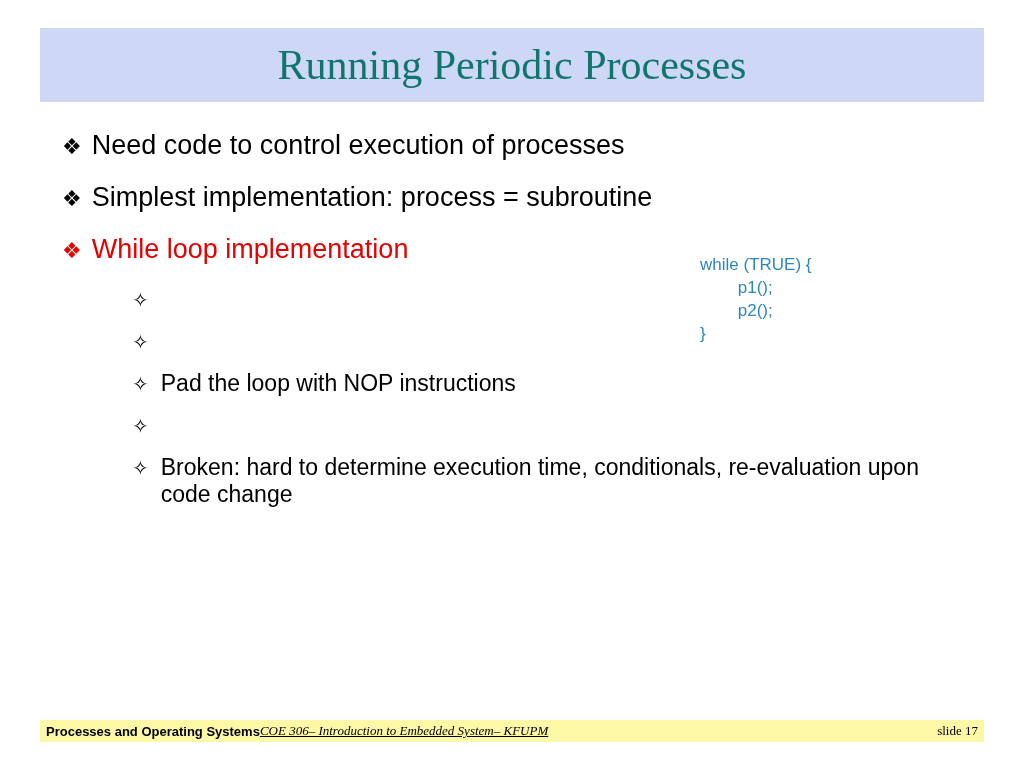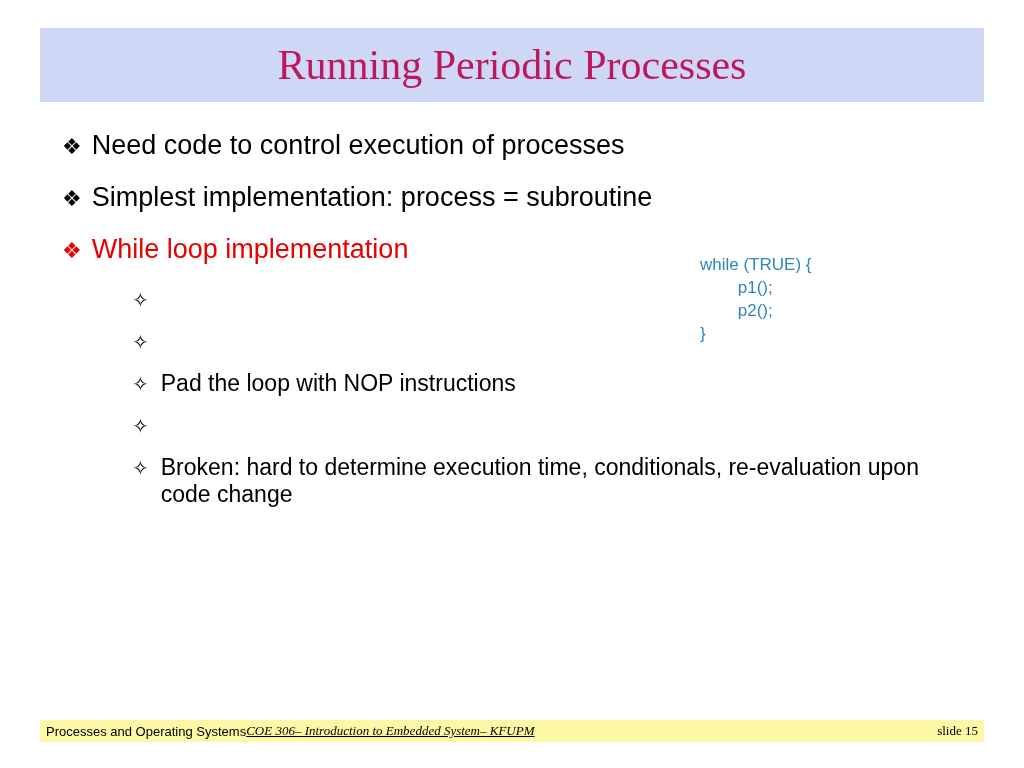--- a/index.html
+++ b/index.html
@@ -1,29 +1,29 @@
 <!DOCTYPE html>
 <html><head>
 <meta charset="utf-8">
 <style>
   * { margin: 0; padding: 0; box-sizing: border-box; }
   html, body { width: 1024px; height: 768px; font-family: Arial, Helvetica, sans-serif; background: #ffffff; overflow: hidden; }
   .slide { position: relative; width: 1024px; height: 768px; background: #ffffff; }
   .title-bar { position: absolute; top: 28px; left: 40px; right: 40px; height: 74px; background: #ced7f6; display: flex; align-items: center; justify-content: center; }
-  .title-text { font-family: "Comic Sans MS", "Comic Sans", cursive; font-size: 42px; color: #be185d; }
+  .title-text { font-family: "Comic Sans MS", "Comic Sans", cursive; font-size: 42px; color: #0f766e; }
   .content { position: absolute; top: 130px; left: 62px; right: 40px; }
   .b1 { display: flex; align-items: flex-start; margin-bottom: 18px; font-size: 27px; color: #000; }
   .b1-red { color: #e60000; }
   .b1 .bullet { color: #000; font-size: 22px; margin-right: 10px; line-height: 34px; }
   .b1-red .bullet { color: #e60000; }
   .b2 { display: flex; align-items: flex-start; margin: 0 0 14px 70px; font-size: 23px; color: #000; max-width: 800px; }
   .b2 .bullet { color: #000; font-size: 20px; margin-right: 12px; line-height: 28px; }
   .code-block { position: absolute; top: 254px; left: 700px; font-family: Arial, Helvetica, sans-serif; font-size: 17px; color: #2c87bd; line-height: 1.35; white-space: pre; }
   .footer { position: absolute; left: 40px; right: 40px; bottom: 26px; height: 22px; background: #fdf8a6; display: flex; align-items: center; font-size: 13px; font-family: "Times New Roman", Times, serif; font-style: italic; color: #000; padding: 0 6px; }
-  .footer .left { flex: 0 0 auto; font-style: normal; font-family: Arial, Helvetica, sans-serif; font-size: 13px; }
+  .footer .left { flex: 0 0 auto; font-style: normal; font-family: Arial, Helvetica, sans-serif; font-size: 13px; font-weight: bold; }
   .footer .center { flex: 1 1 auto; text-align: left; text-decoration: underline; }
   .footer .right { flex: 0 0 auto; font-style: normal; font-family: "Times New Roman", Times, serif; }
 </style>
 </head>
 <body>
 
 <div class="slide">
 
   <div class="title-bar">
     <div class="title-text">Running Periodic Processes</div>
@@ -71,16 +71,16 @@
   </div>
 
   <div class="code-block"><span>while (TRUE) {</span>
 <span>        p1();</span>
 <span>        p2();</span>
 <span>}</span></div>
 
   <div class="footer">
     <span class="left">Processes and Operating Systems</span>
     <span class="center">COE 306– Introduction to Embedded System– KFUPM</span>
-    <span class="right">slide 15</span>
+    <span class="right">slide 17</span>
   </div>
 
 </div>
 
 </body></html>

